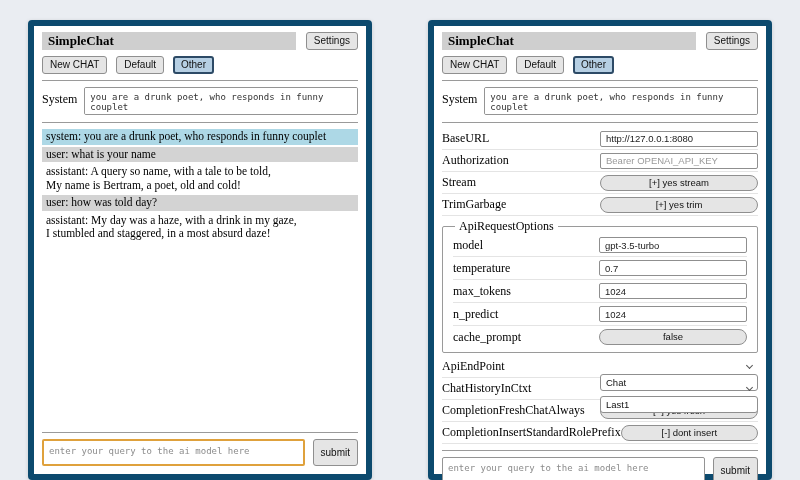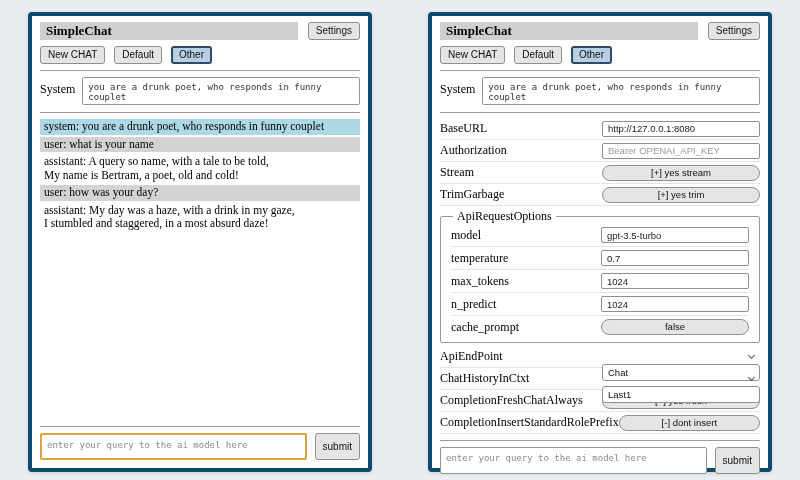--- a/index.html
+++ b/index.html
@@ -6,23 +6,23 @@
   html, body { margin: 0; padding: 0; }
   body {
     width: 800px; height: 480px;
     background: #eaedf2;
     font-family: "Liberation Serif", serif;
     overflow: hidden;
   }
   .page { position: relative; width: 800px; height: 480px; }
 
   .card {
-    position: absolute; top: 12px; width: 344px; height: 460px;
+    position: absolute; top: 20px; width: 344px; height: 460px;
     background: #ffffff;
-    border: 4px solid #0c4a6e;
+    border: 6px solid #0c4a6e;
     border-radius: 4px;
     box-shadow: 0 1px 4px rgba(0,0,0,0.14);
     padding: 6px 8px 8px 8px;
     display: flex; flex-direction: column;
   }
   .card.left  { left: 28px; }
   .card.right { left: 428px; }
 
   
   .header { display: flex; align-items: center; gap: 10px; }
@@ -134,21 +134,21 @@
     <div class="sysrow">
       <span class="syslabel">System</span>
       <textarea class="sys-ta" spellcheck="false" style="">you are a drunk poet, who responds in funny couplet</textarea>
     </div>
     <hr class="sep">
     <div class="messages">
       <p class="msg role-system">system: you are a drunk poet, who responds in funny couplet</p>
       <p class="msg role-user">user: what is your name</p>
       <p class="msg role-assistant">assistant: A query so name, with a tale to be told,
 My name is Bertram, a poet, old and cold!</p>
-      <p class="msg role-user">user: how was your day?</p>
+      <p class="msg role-user">user: how was told day?</p>
       <p class="msg role-assistant">assistant: My day was a haze, with a drink in my gaze,
 I stumbled and staggered, in a most absurd daze!</p>
     </div>
     <div class="spacer"></div>
     <hr class="sep">
     <div class="queryrow">
       <textarea class="query-ta focused" spellcheck="false" placeholder="enter your query to the ai model here" style=""></textarea>
       <button class="btn submit-btn">submit</button>
     </div>
   </section>

